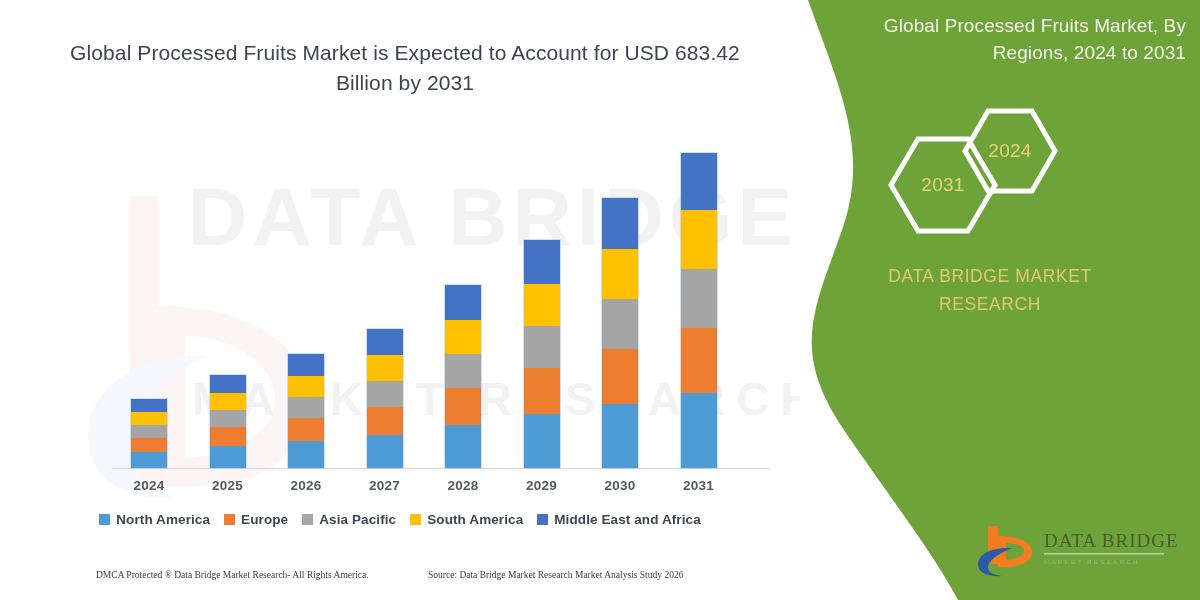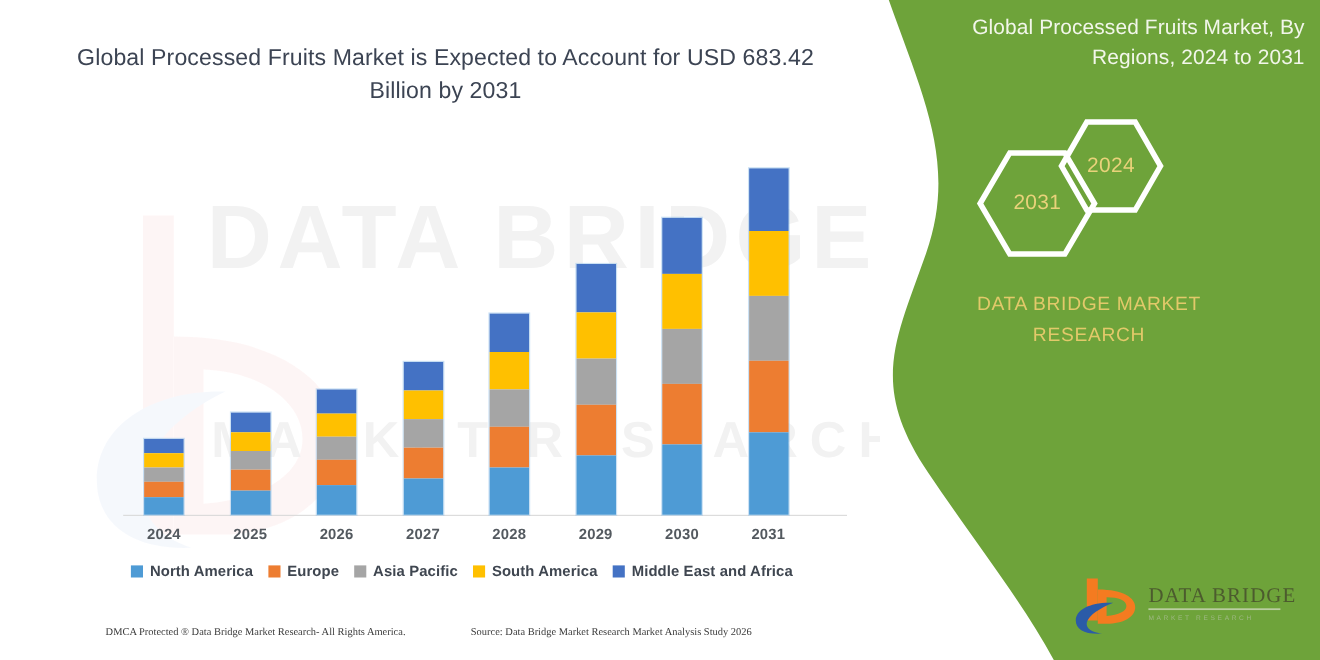--- a/index.html
+++ b/index.html
@@ -83,21 +83,20 @@
   .tick-label {
     position:absolute; top:478px; width:70px; text-align:center;
     color:#53595f; font-size:13.5px; font-weight:700; letter-spacing:.2px;
   }
 
   
   .legend {
     position:absolute; left:0; top:512px; width:800px;
     display:flex; align-items:center; justify-content:center; gap:14px;
     z-index:4;
-    margin-left:20px;
   }
   .legend-item { display:flex; align-items:center; gap:6px; }
   .legend-swatch { width:11px; height:11px; display:block; }
   .legend-label { color:#3f4650; font-size:13.5px; font-weight:700; letter-spacing:.1px; }
 
   
   .footer { position:absolute; left:0; top:570px; width:800px; height:22px; z-index:4; }
   .footer-left  { position:absolute; left:96px; top:0; color:#3b3b3b; font-size:9.5px; font-family:"Liberation Serif", serif; }
   .footer-right { position:absolute; left:428px; top:0; color:#3b3b3b; font-size:9.5px; font-family:"Liberation Serif", serif; }
 </style>

